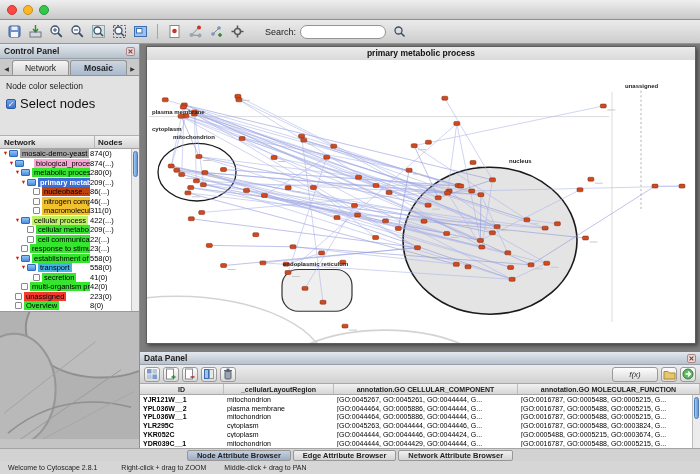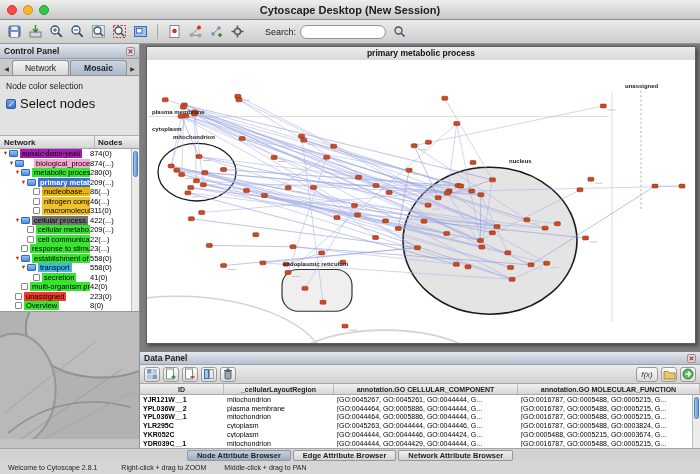--- a/index.html
+++ b/index.html
@@ -106,21 +106,20 @@
 </style>
 </head>
 <body>
 
 <div id="window">
 
   <div class="titlebar">
     <span class="traffic t-red"></span>
     <span class="traffic t-yellow"></span>
     <span class="traffic t-green"></span>
-    <div class="title-text">Cytoscape Desktop (New Session)</div>
   </div>
 
   <div class="toolbar">
     <div class="tb-btn">
       <svg width="15" height="15">
           <rect x="2" y="2" width="11" height="11" rx="1.5" fill="#6f93c9" stroke="#3f5c88"></rect>
           <rect x="4.5" y="2.5" width="6" height="3.5" fill="#e8eefb"></rect>
           <rect x="4" y="8" width="7" height="5" fill="#f4f6fb"></rect>
         </svg>
     </div>
@@ -236,21 +235,21 @@
       </div>
       <div class="tree-header">
         <div class="th-net">Network</div>
         <div class="th-nodes">Nodes</div>
       </div>
       <div class="tree">
           <div class="tree-row">
             <span class="t-ind" style="width: 2px; flex: 0 0 auto;"></span>
             <span class="t-arrow">▼</span>
             <span class="t-icon t-folder"></span>
-            <span class="t-label" style="background: #a21caf; font-family: Liberation Serif, serif;">mosaic-demo-yeast</span>
+            <span class="t-label" style="background: #a3a3a3;">mosaic-demo-yeast</span>
             <span style="flex: 1 1 0%;"></span>
             <span class="t-nodes">874(0)</span>
           </div>
           <div class="tree-row">
             <span class="t-ind" style="width: 8px; flex: 0 0 auto;"></span>
             <span class="t-arrow">▼</span>
             <span class="t-icon t-folder"></span>
             <span class="t-label" style="background: #f9a8d4; margin-left: 8px;">biological_process</span>
             <span style="flex: 1 1 0%;"></span>
             <span class="t-nodes">874(...)</span>
@@ -268,21 +267,21 @@
             <span class="t-arrow">▼</span>
             <span class="t-icon t-folder"></span>
             <span class="t-label" style="background: rgb(58, 111, 216); color: rgb(255, 255, 255);">primary metab</span>
             <span style="flex: 1 1 0%;"></span>
             <span class="t-nodes">209(...)</span>
           </div>
           <div class="tree-row">
             <span class="t-ind" style="width: 26px; flex: 0 0 auto;"></span>
             <span class="t-arrow"></span>
             <span class="t-icon t-doc"></span>
-            <span class="t-label" style="background: #eab308;">nucleobase...</span>
+            <span class="t-label" style="background: #c2410c;">nucleobase...</span>
             <span style="flex: 1 1 0%;"></span>
             <span class="t-nodes">86(...)</span>
           </div>
           <div class="tree-row">
             <span class="t-ind" style="width: 26px; flex: 0 0 auto;"></span>
             <span class="t-arrow"></span>
             <span class="t-icon t-doc"></span>
             <span class="t-label" style="background: rgb(242, 193, 46);">nitrogen compo</span>
             <span style="flex: 1 1 0%;"></span>
             <span class="t-nodes">46(...)</span>
@@ -292,21 +291,21 @@
             <span class="t-arrow"></span>
             <span class="t-icon t-doc"></span>
             <span class="t-label" style="background: rgb(242, 193, 46);">macromolecule</span>
             <span style="flex: 1 1 0%;"></span>
             <span class="t-nodes">311(0)</span>
           </div>
           <div class="tree-row">
             <span class="t-ind" style="width: 14px; flex: 0 0 auto;"></span>
             <span class="t-arrow">▼</span>
             <span class="t-icon t-folder"></span>
-            <span class="t-label" style="background: #737373; text-align: center;">cellular process</span>
+            <span class="t-label" style="background: #bef264; text-align: center;">cellular process</span>
             <span style="flex: 1 1 0%;"></span>
             <span class="t-nodes">422(...)</span>
           </div>
           <div class="tree-row">
             <span class="t-ind" style="width: 20px; flex: 0 0 auto;"></span>
             <span class="t-arrow"></span>
             <span class="t-icon t-doc"></span>
             <span class="t-label" style="background: rgb(53, 229, 46);">cellular metabo</span>
             <span style="flex: 1 1 0%;"></span>
             <span class="t-nodes">209(...)</span>
@@ -680,21 +679,21 @@
             </svg>
         </div>
         <div class="dp-btn">
           <svg width="12" height="12">
               <rect x="3" y="3.5" width="6" height="7.5" rx="1" fill="#9aa4b2" stroke="#5a6472"></rect>
               <rect x="2" y="2" width="8" height="1.4" fill="#5a6472"></rect>
               <rect x="4.5" y="0.6" width="3" height="1.4" fill="#5a6472"></rect>
             </svg>
         </div>
         <div class="dp-spacer"></div>
-        <div class="dp-btn" style="width:22px;">
+        <div class="dp-btn" style="width:46px;">
           <span class="fx-label">f(x)</span>
         </div>
         <div class="dp-btn">
           <svg width="13" height="11">
               <path d="M1 2.5 L5 2.5 L6.5 4 L12 4 L12 10 L1 10 Z" fill="#e8c76a" stroke="#a88a3a"></path>
             </svg>
         </div>
         <div class="dp-btn">
           <svg width="12" height="12">
               <circle cx="6" cy="6" r="5" fill="#5cb85c" stroke="#3a7a3a"></circle>

